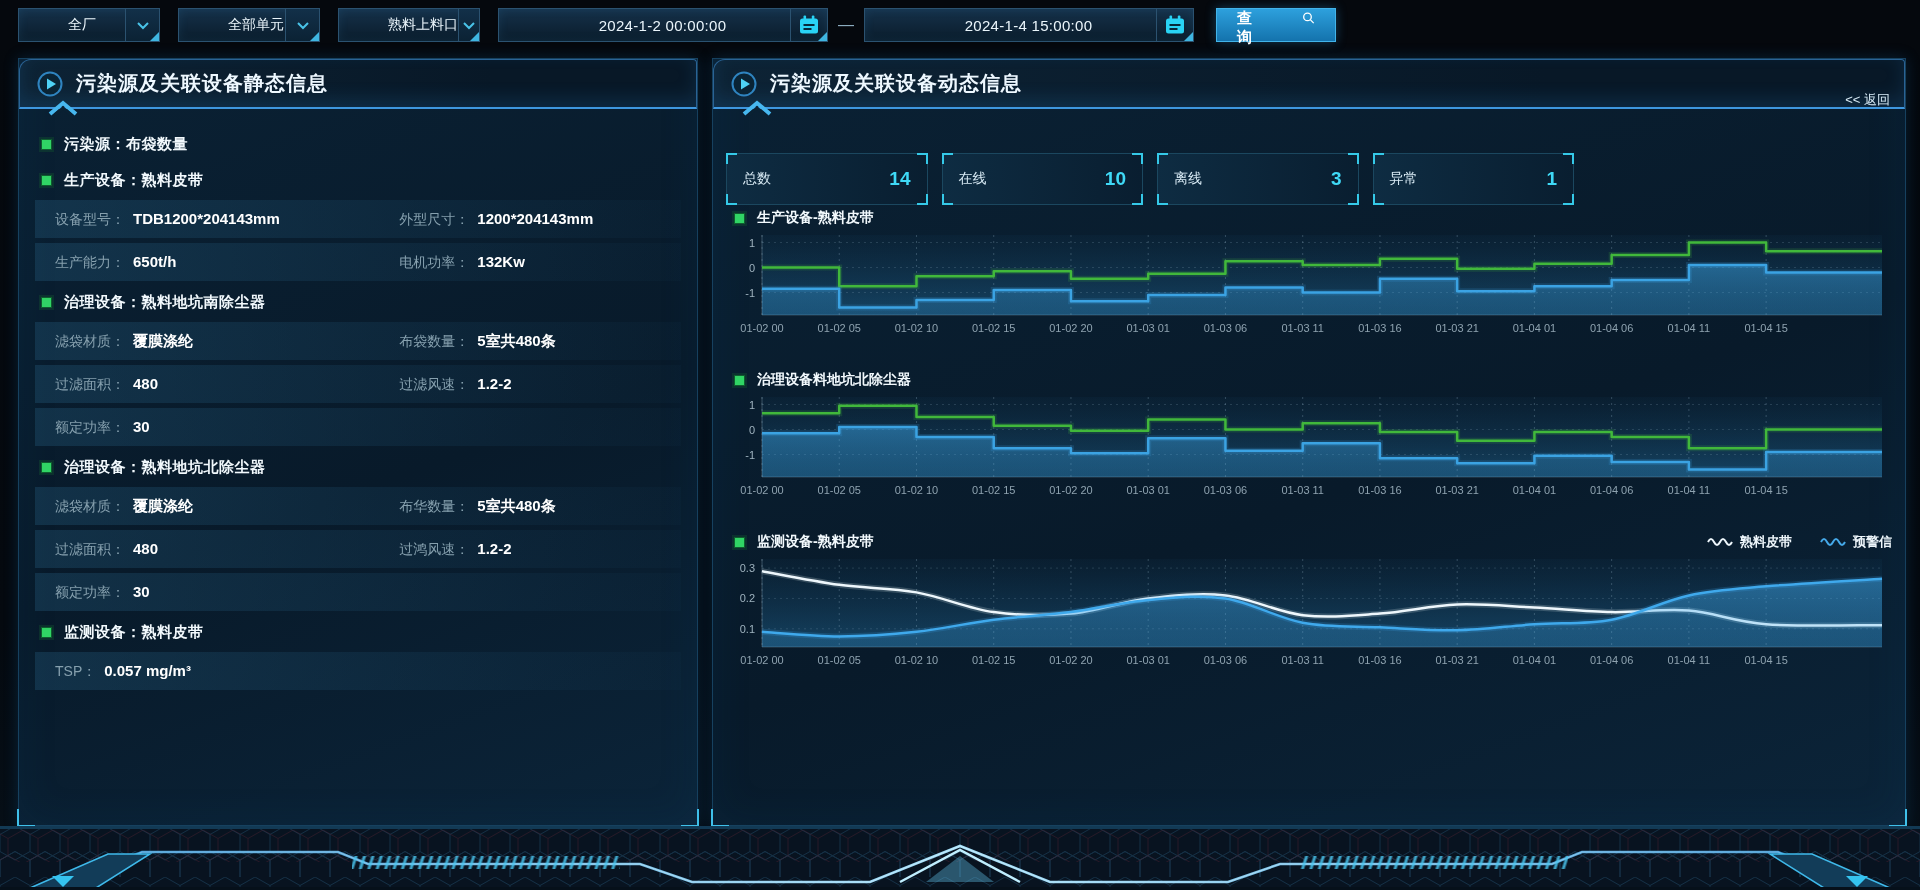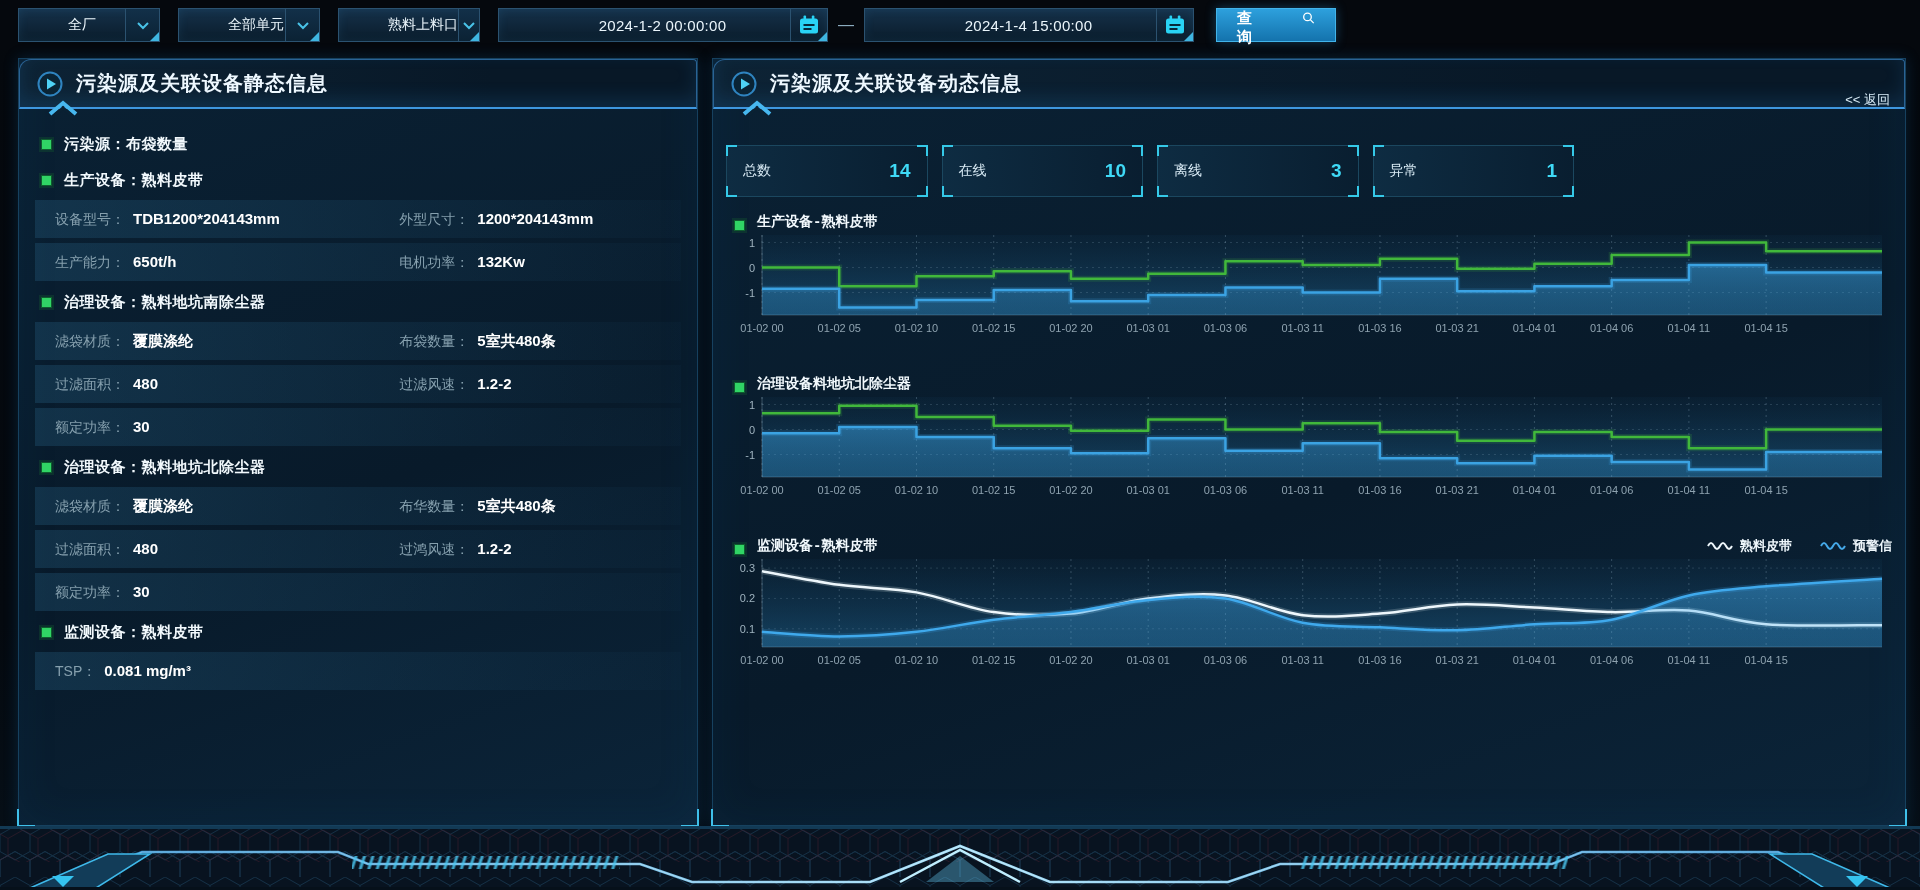--- a/index.html
+++ b/index.html
@@ -47,35 +47,35 @@
   .bullet{width:9px;height:9px;background:#30d465;border:1px solid #0f5d2f;box-shadow:0 0 0 2px rgba(20,90,50,.35);margin:0 12px 0 6px;}
   .section-row .txt{font-size:15px;font-weight:bold;color:#f2f9fd;letter-spacing:.5px;}
   .kv-row{display:flex;height:38px;margin-bottom:5px;align-items:center;padding-left:20px;box-sizing:border-box;
     background:linear-gradient(90deg,rgba(34,86,118,.38) 0%,rgba(26,70,100,.18) 75%,rgba(26,70,100,.08) 100%);}
   .kv-cell{display:flex;align-items:baseline;}
   .kv-cell.c1{width:55%;}
   .kv-cell.c2{width:45%;}
   .kv-label{font-size:14px;color:#86a0ae;margin-right:8px;white-space:nowrap;}
   .kv-value{font-size:15px;font-weight:bold;color:#ffffff;white-space:nowrap;}
   
-  .stats-row{position:absolute;left:13px;top:86px;width:848px;display:flex;gap:14px;}
+  .stats-row{position:absolute;left:13px;top:94px;width:848px;display:flex;gap:14px;}
   .stat-card{position:relative;flex:1;height:52px;box-sizing:border-box;border:1px solid #1b475f;
     background:linear-gradient(90deg,#0e2c42 0%,#091e30 100%);display:flex;align-items:center;justify-content:space-between;
     padding:0 16px;}
   .stat-card .lab{font-size:14px;color:#d8eaf4;}
   .stat-card .num{font-size:19px;font-weight:bold;color:#3fd9f6;}
   .stat-card i{position:absolute;width:9px;height:9px;}
   .stat-card i.tl{left:-1px;top:-1px;border-left:2px solid #35c9e8;border-top:2px solid #35c9e8;}
   .stat-card i.tr{right:-1px;top:-1px;border-right:2px solid #35c9e8;border-top:2px solid #35c9e8;}
   .stat-card i.bl{left:-1px;bottom:-1px;border-left:2px solid #35c9e8;border-bottom:2px solid #35c9e8;}
   .stat-card i.br{right:-1px;bottom:-1px;border-right:2px solid #35c9e8;border-bottom:2px solid #35c9e8;}
   .charts{position:absolute;left:15px;top:146px;width:1164px;}
   .chart-block{margin-bottom:14px;}
   .chart-block.b2{margin-top:24px;}
-  .chart-title-row{display:flex;align-items:flex-end;height:26px;margin-bottom:4px;font-family:Liberation Mono, monospace;}
+  .chart-title-row{display:flex;align-items:center;height:26px;margin-bottom:4px;}
   .chart-title{font-size:14px;font-weight:bold;color:#f2f9fd;}
   .legend{margin-left:auto;display:flex;align-items:center;gap:28px;}
   .legend-item{display:flex;align-items:center;gap:7px;font-size:13px;font-weight:bold;color:#eef6fb;}
   
   .footer{position:absolute;left:0;top:826px;width:1920px;height:64px;}
 </style>
 </head>
 <body>
 <div class="stage">
 
@@ -243,21 +243,21 @@
           </div>
           <div class="kv-cell c2"></div>
         </div>
         <div class="section-row">
           <span class="bullet"></span>
           <span class="txt">监测设备：熟料皮带</span>
         </div>
         <div class="kv-row">
           <div class="kv-cell c1">
             <span class="kv-label">TSP：</span>
-            <span class="kv-value">0.081 mg/m³</span>
+            <span class="kv-value">0.057 mg/m³</span>
           </div>
           <div class="kv-cell c2"></div>
         </div>
       </div>
   </div>
 
   <div class="panel right-panel">
     <div class="panel-header">
       <svg width="28" height="28" viewBox="0 0 28 28">
         <circle cx="14" cy="14" r="11.5" fill="#0a2435" stroke="#2f84c0" stroke-width="2"></circle>

